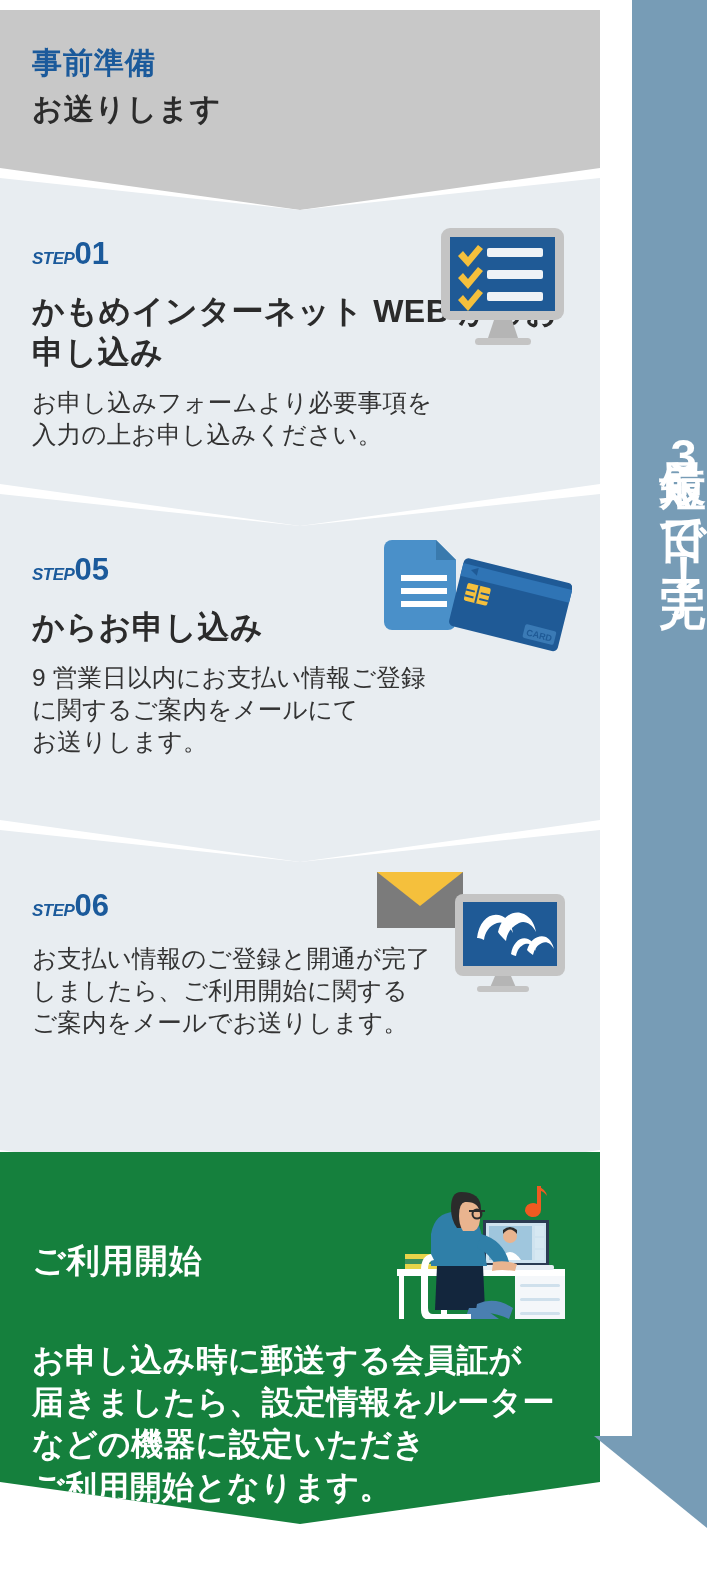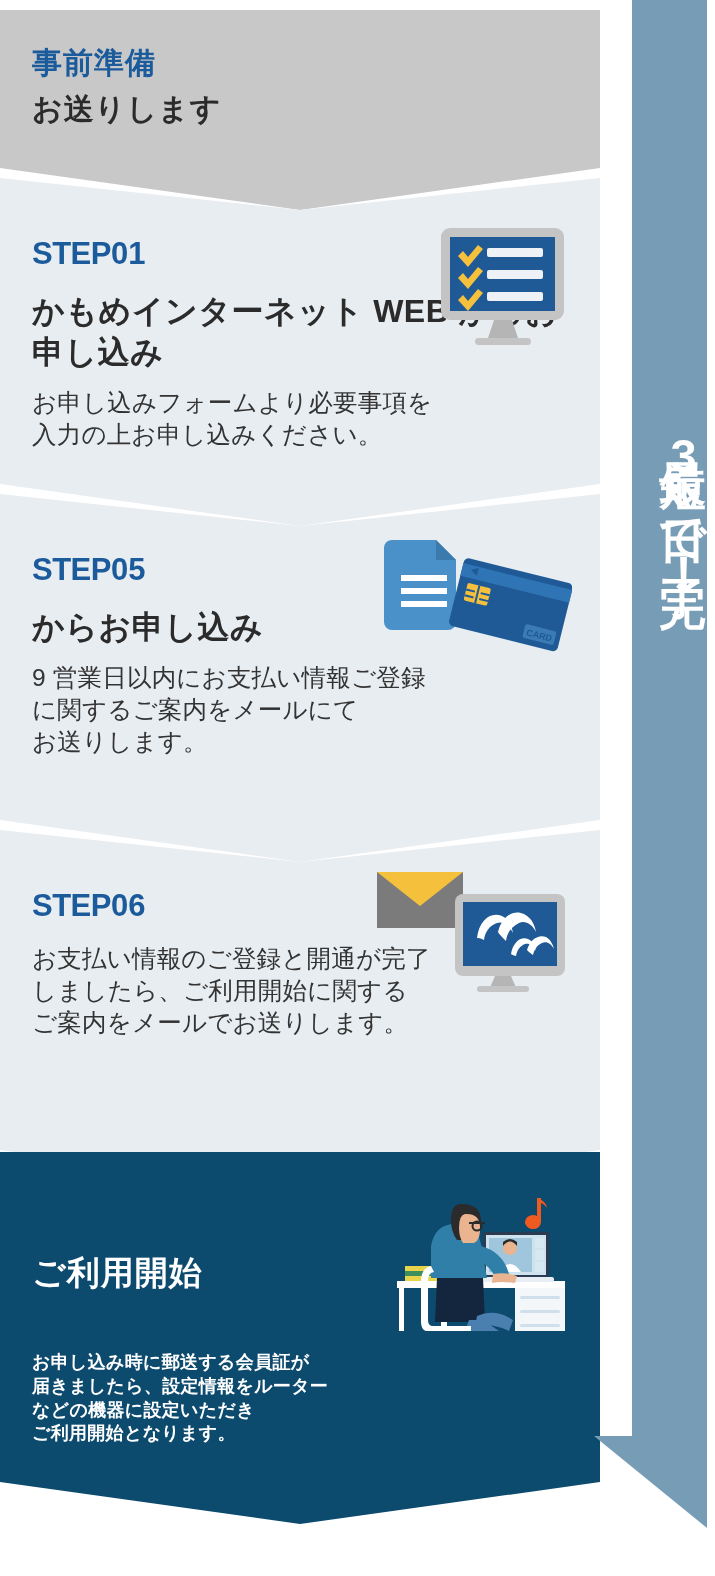--- a/index.html
+++ b/index.html
@@ -78,21 +78,21 @@
 
   .step-inner { position: relative; padding-top: 60px; }
 
   .step-label {
     color: #1b5a9b;
     font-weight: bold;
     line-height: 1;
     margin: 0 0 22px 0;
     letter-spacing: 0;
   }
-  .step-label .sw { font-size: 31px; letter-spacing: -0.5px; }
+  .step-label .sw { font-size: 17px; letter-spacing: -0.5px; font-style: italic; }
   .step-label .sn { font-size: 31px; }
 
   .step-title {
     color: #2b2b2b;
     font-size: 32px;
     font-weight: bold;
     line-height: 1.28;
     letter-spacing: 0.5px;
     margin: 0 0 14px 0;
   }
@@ -107,35 +107,35 @@
 
   .step-art {
     position: absolute;
     pointer-events: none;
   }
 
   
   #final-panel {
     top: 1152px;
     height: 372px;
-    background: #0c4a6e;
-    padding: 12px 32px;
+    background: #15803d;
+    padding: 0 32px;
   }
   #final-inner { position: relative; padding-top: 92px; }
   #final-title {
     color: #ffffff;
     font-size: 33px;
     font-weight: bold;
     letter-spacing: 1px;
     margin: 0 0 62px 0;
     line-height: 1;
   }
   #final-body {
     color: #ffffff;
-    font-size: 18px;
+    font-size: 32px;
     font-weight: bold;
     line-height: 1.32;
     letter-spacing: 0.3px;
     margin: 0;
     white-space: pre-line;
   }
 
   
   #duration-bar {
     position: absolute;

